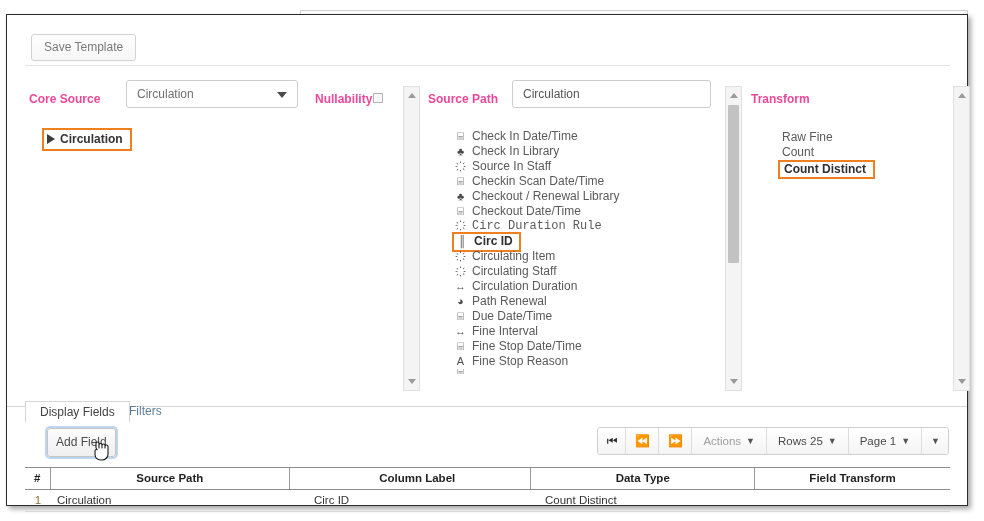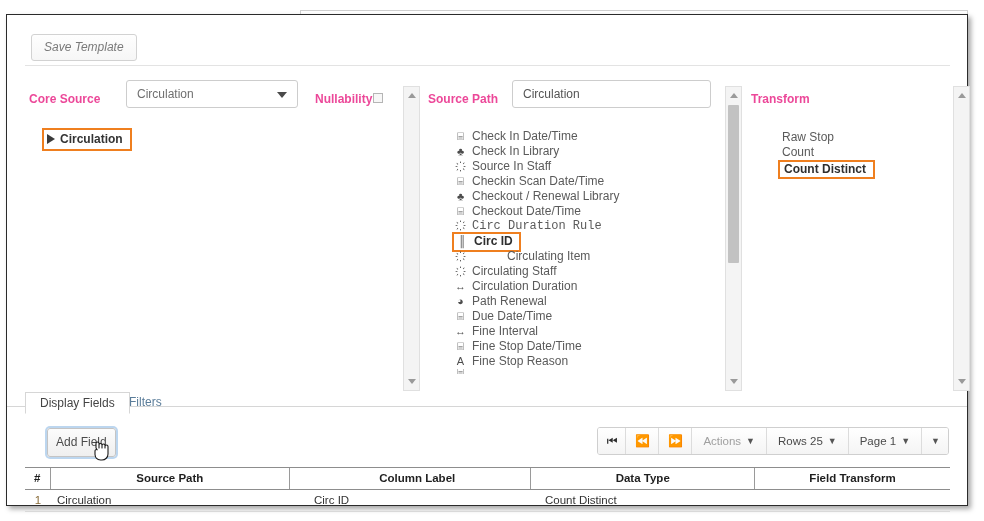--- a/index.html
+++ b/index.html
@@ -21,21 +21,21 @@
     box-sizing:border-box;
   }
 
   
   .toolbar{position:absolute;left:0;top:0;width:100%;height:46px;}
   .btn-save{
     position:absolute;left:24px;top:19px;
     padding:5px 12px 6px;font-size:12px;color:#7a7a7a;
     background:linear-gradient(#fefefe,#f6f6f6);
     border:1px solid #d2d2d2;border-radius:3px;
-    font-family:"Liberation Sans",sans-serif;line-height:14px;font-style:italic;
+    font-family:"Liberation Sans",sans-serif;line-height:14px;
   }
   .divider{position:absolute;left:18px;top:50px;width:925px;height:1px;background:#e3e3e3;}
 
   
   .panels{position:absolute;left:0;top:51px;width:960px;height:318px;}
 
   .lbl{font-size:12px;font-weight:bold;color:#ec4899;font-family:"Liberation Sans",sans-serif;}
 
   
   .core-label{position:absolute;left:22px;top:26px;}
@@ -118,21 +118,21 @@
   .tf-item.sel{font-weight:bold;color:#2f2f2f;}
   .tf-item.sel span.hl{
     border:2px solid #ef7f1f;padding:0 7px 1px 4px;margin-left:-4px;
     display:inline-block;line-height:14px;
   }
 
   
   .tabs{position:absolute;left:0;top:370px;width:960px;height:22px;}
   .tabline{position:absolute;left:0;top:21px;width:960px;height:1px;background:#d6d6d6;}
   .tab{
-    position:absolute;top:7px;height:22px;line-height:21px;padding:0 14px;
+    position:absolute;top:16px;height:22px;line-height:21px;padding:0 14px;
     font-size:12px;color:#5b6b78;box-sizing:border-box;
     font-family:"Liberation Sans",sans-serif;
   }
   .tab.active{left:18px;background:#fff;border:1px solid #d6d6d6;border-bottom:1px solid #fff;color:#444;}
   .tab.idle{left:108px;color:#5b7d9a;}
 
   
   .actionbar{position:absolute;left:0;top:398px;width:960px;height:52px;}
   .add-field{
     position:absolute;left:40px;top:15px;padding:6px 8px 7px;
@@ -257,21 +257,21 @@
               <span>Circ Duration Rule</span>
             </span>
           </div>
           <div class="sp-item sel">
             <span class="hl" style="display: inline-flex; align-items: center;">
               <span class="ico">║</span>
               <span>Circ ID</span>
             </span>
           </div>
           <div class="sp-item">
-            <span style="display: inline-flex; align-items: flex-start; gap: 35px;">
+            <span style="display: inline-flex; align-items: flex-start;">
               <span class="ico">҉</span>
               <span>Circulating Item</span>
             </span>
           </div>
           <div class="sp-item">
             <span style="display: inline-flex; align-items: center;">
               <span class="ico">҉</span>
               <span>Circulating Staff</span>
             </span>
           </div>
@@ -317,21 +317,21 @@
         </div>
 
       <div class="sb sb-mid">
         <span class="ar up"></span>
         <span class="thumb" style="top:18px;height:158px;"></span>
         <span class="ar dn"></span>
       </div>
 
       <div class="lbl tf-label">Transform</div>
       <div class="tf-list">
-          <div class="tf-item"><span>Raw Stop</span></div>
+          <div class="tf-item"><span>Raw Fine</span></div>
           <div class="tf-item"><span>Count</span></div>
           <div class="tf-item sel"><span class="hl">Count Distinct</span></div>
         </div>
 
       <div class="sb sb-right">
         <span class="ar up"></span>
         <span class="ar dn"></span>
       </div>
     </div>
 

